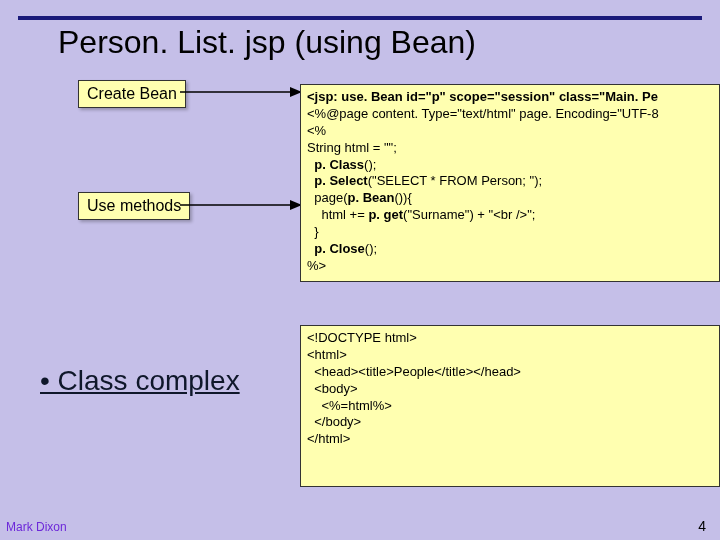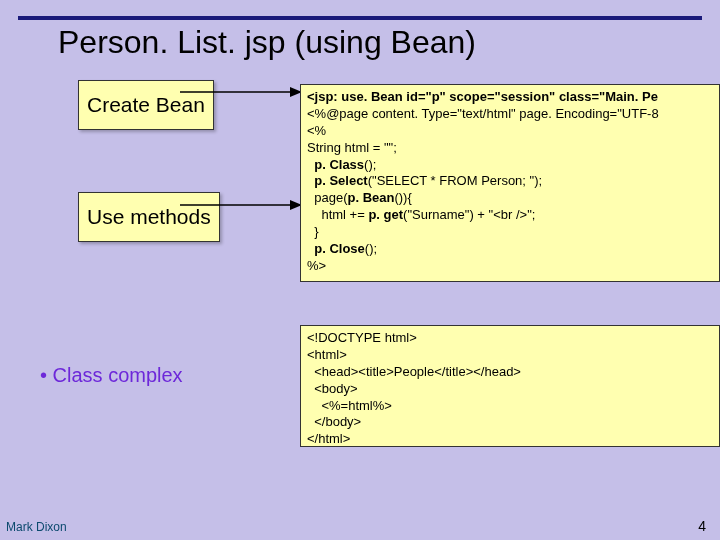--- a/index.html
+++ b/index.html
@@ -24,22 +24,22 @@
     left: 58px;
     top: 24px;
     font-size: 32px;
     font-weight: normal;
     color: #000;
   }
   .label-box {
     position: absolute;
     background: #ffffb0;
     border: 1px solid #333;
-    font-size: 21px;
-    padding: 12px 8px;
+    font-size: 16px;
+    padding: 4px 8px;
     color: #000;
     box-shadow: 2px 2px 3px rgba(0,0,0,0.25);
   }
   .label1 { left: 78px; top: 80px; }
   .label2 { left: 78px; top: 192px; }
   .arrow-svg {
     position: absolute;
     pointer-events: none;
   }
   .code-box {
@@ -50,36 +50,37 @@
     border: 1px solid #333;
     font-family: Arial, Helvetica, sans-serif;
     font-size: 13px;
     line-height: 1.3;
     padding: 4px 6px;
     color: #000;
     white-space: pre;
     overflow: hidden;
   }
   .code1 { top: 84px; height: 198px; }
-  .code2 { top: 325px; height: 122px; }
+  .code2 { top: 325px; height: 162px; }
   .code-box b { font-weight: bold; }
   .bullets {
     position: absolute;
     left: 40px;
     top: 360px;
-    font-size: 20px;
-    color: #6d28d9;
+    font-size: 28px;
+    color: #0f172a;
     line-height: 1.5;
+    text-decoration: underline;
   }
   .footer-left {
     position: absolute;
     left: 6px;
     bottom: 6px;
     font-size: 12px;
-    color: #0c4a6e;
+    color: #6d28d9;
   }
   .footer-right {
     position: absolute;
     right: 14px;
     bottom: 6px;
     font-size: 14px;
     color: #000;
   }
 </style>
 </head>

